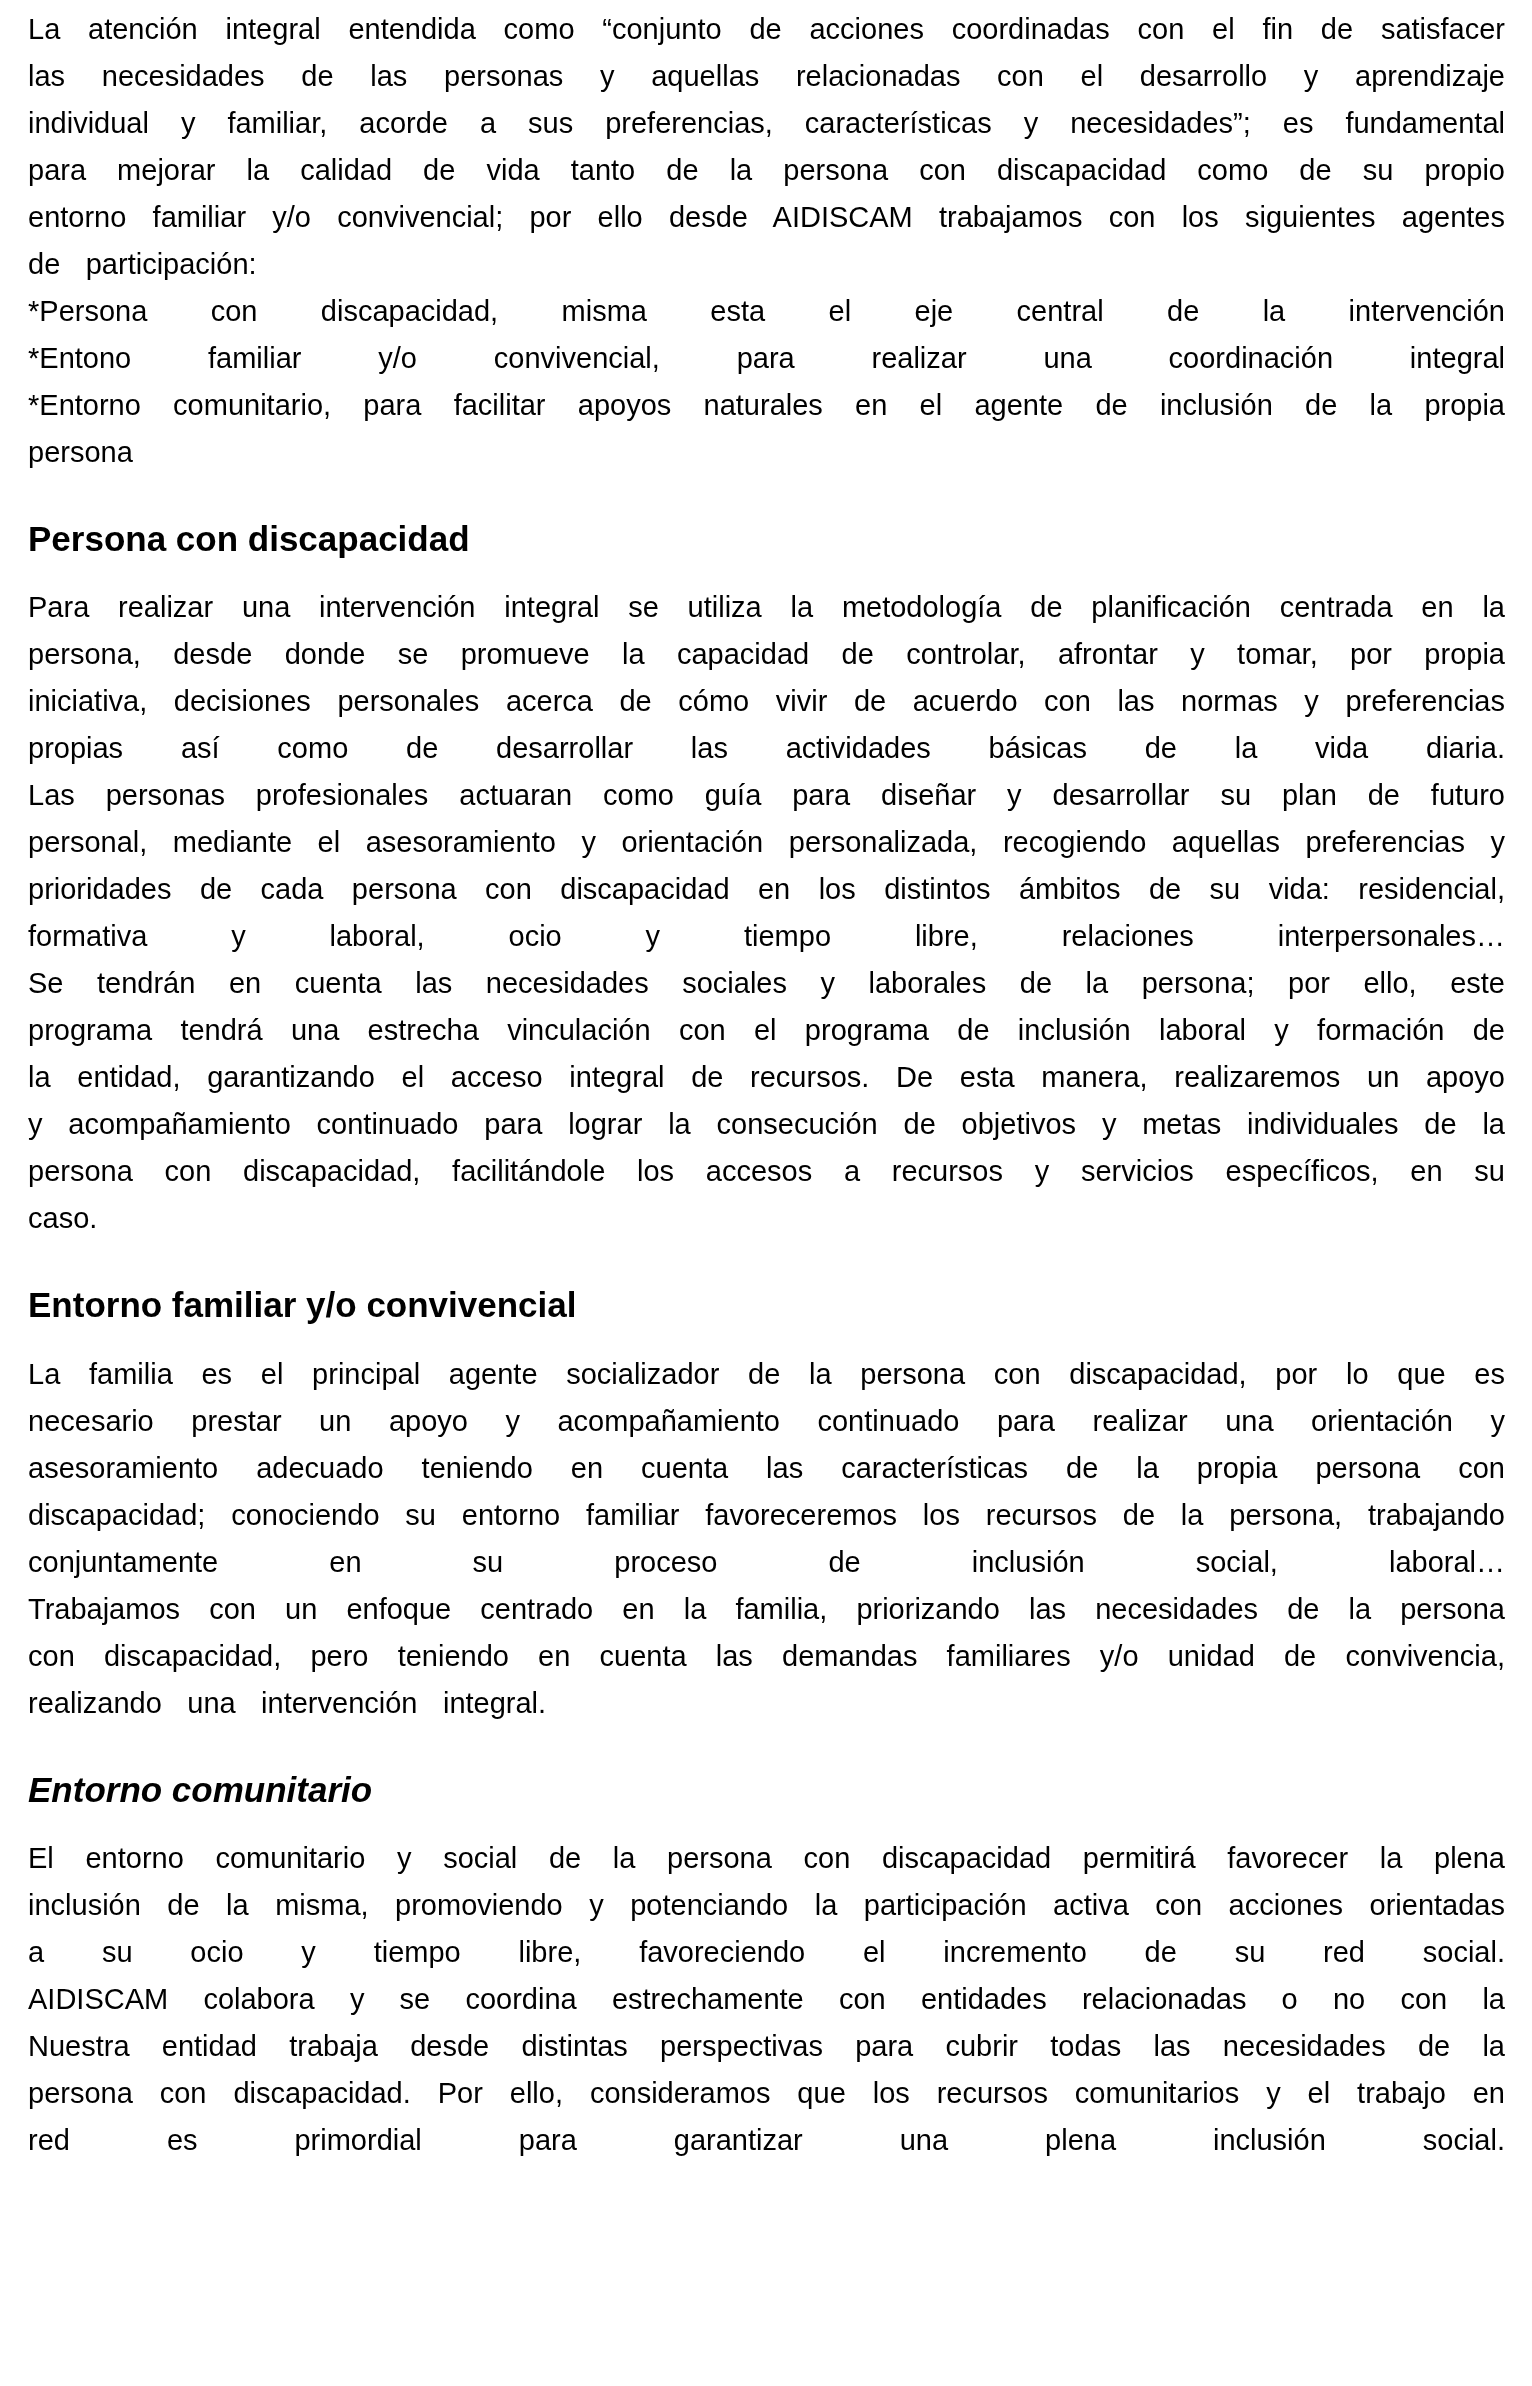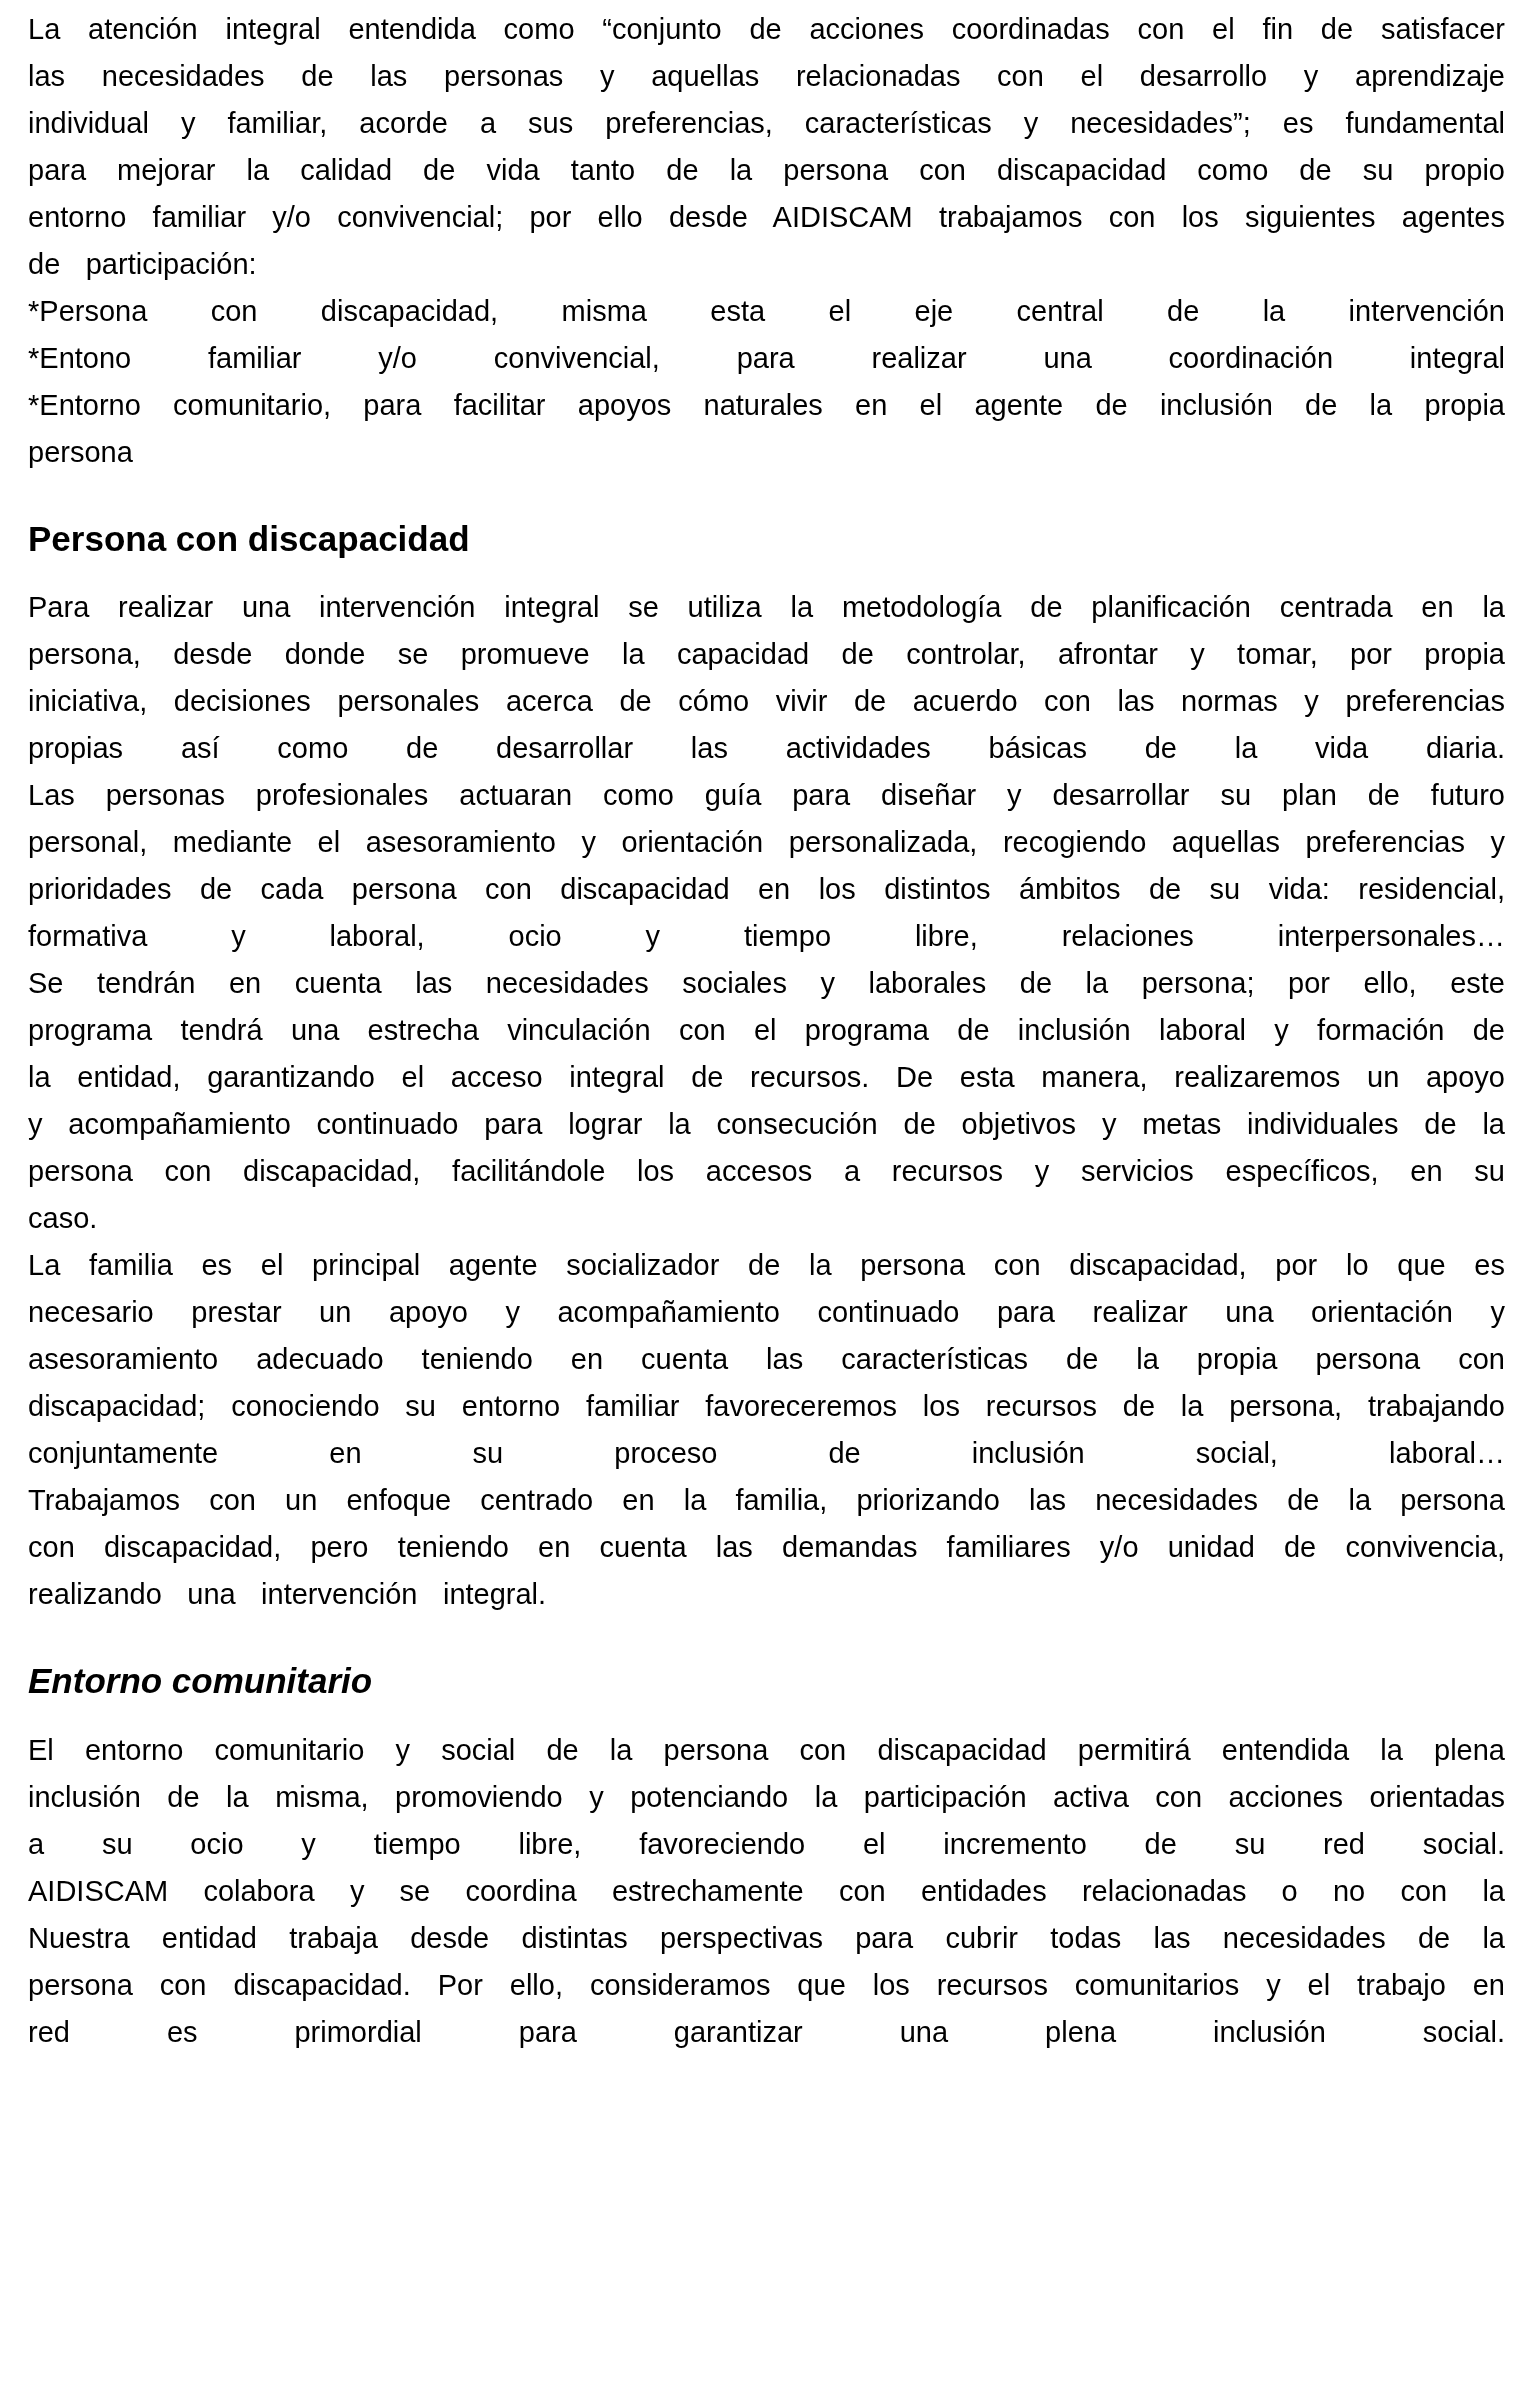--- a/index.html
+++ b/index.html
@@ -58,27 +58,28 @@
 
 
   <h2 class="section-heading">Persona con discapacidad</h2>
 
   <p class="body-text jall">Para realizar una intervención integral se utiliza la metodología de planificación centrada en la persona, desde donde se promueve la capacidad de controlar, afrontar y tomar, por propia iniciativa, decisiones personales acerca de cómo vivir de acuerdo con las normas y preferencias propias así como de desarrollar las actividades básicas de la vida diaria.</p>
 
   <p class="body-text jall">Las personas profesionales actuaran como guía para diseñar y desarrollar su plan de futuro personal, mediante el asesoramiento y orientación personalizada, recogiendo aquellas preferencias y prioridades de cada persona con discapacidad en los distintos ámbitos de su vida: residencial, formativa y laboral, ocio y tiempo libre, relaciones interpersonales…</p>
 
   <p class="body-text">Se tendrán en cuenta las necesidades sociales y laborales de la persona; por ello, este programa tendrá una estrecha vinculación con el programa de inclusión laboral y formación de la entidad, garantizando el acceso integral de recursos. De esta manera, realizaremos un apoyo y acompañamiento continuado para lograr la consecución de objetivos y metas individuales de la persona con discapacidad, facilitándole los accesos a recursos y servicios específicos, en su caso.</p>
 
+  <h2 class="section-heading">Entorno familiar y/o convivencial</h2>
 
   <p class="body-text jall">La familia es el principal agente socializador de la persona con discapacidad, por lo que es necesario prestar un apoyo y acompañamiento continuado para realizar una orientación y asesoramiento adecuado teniendo en cuenta las características de la propia persona con discapacidad; conociendo su entorno familiar favoreceremos los recursos de la persona, trabajando conjuntamente en su proceso de inclusión social, laboral…</p>
 
   <p class="body-text">Trabajamos con un enfoque centrado en la familia, priorizando las necesidades de la persona con discapacidad, pero teniendo en cuenta las demandas familiares y/o unidad de convivencia, realizando una intervención integral.</p>
 
   <h2 class="section-heading italic">Entorno comunitario</h2>
 
-  <p class="body-text jall">El entorno comunitario y social de la persona con discapacidad permitirá entendida la plena inclusión de la misma, promoviendo y potenciando la participación activa con acciones orientadas a su ocio y tiempo libre, favoreciendo el incremento de su red social.</p>
+  <p class="body-text jall">El entorno comunitario y social de la persona con discapacidad permitirá favorecer la plena inclusión de la misma, promoviendo y potenciando la participación activa con acciones orientadas a su ocio y tiempo libre, favoreciendo el incremento de su red social.</p>
 
   <p class="body-text jall">AIDISCAM colabora y se coordina estrechamente con entidades relacionadas o no con la</p>
 
   <p class="body-text jall">Nuestra entidad trabaja desde distintas perspectivas para cubrir todas las necesidades de la persona con discapacidad. Por ello, consideramos que los recursos comunitarios y el trabajo en red es primordial para garantizar una plena inclusión social.</p>
 
 </main>
 
 
 </body></html>

